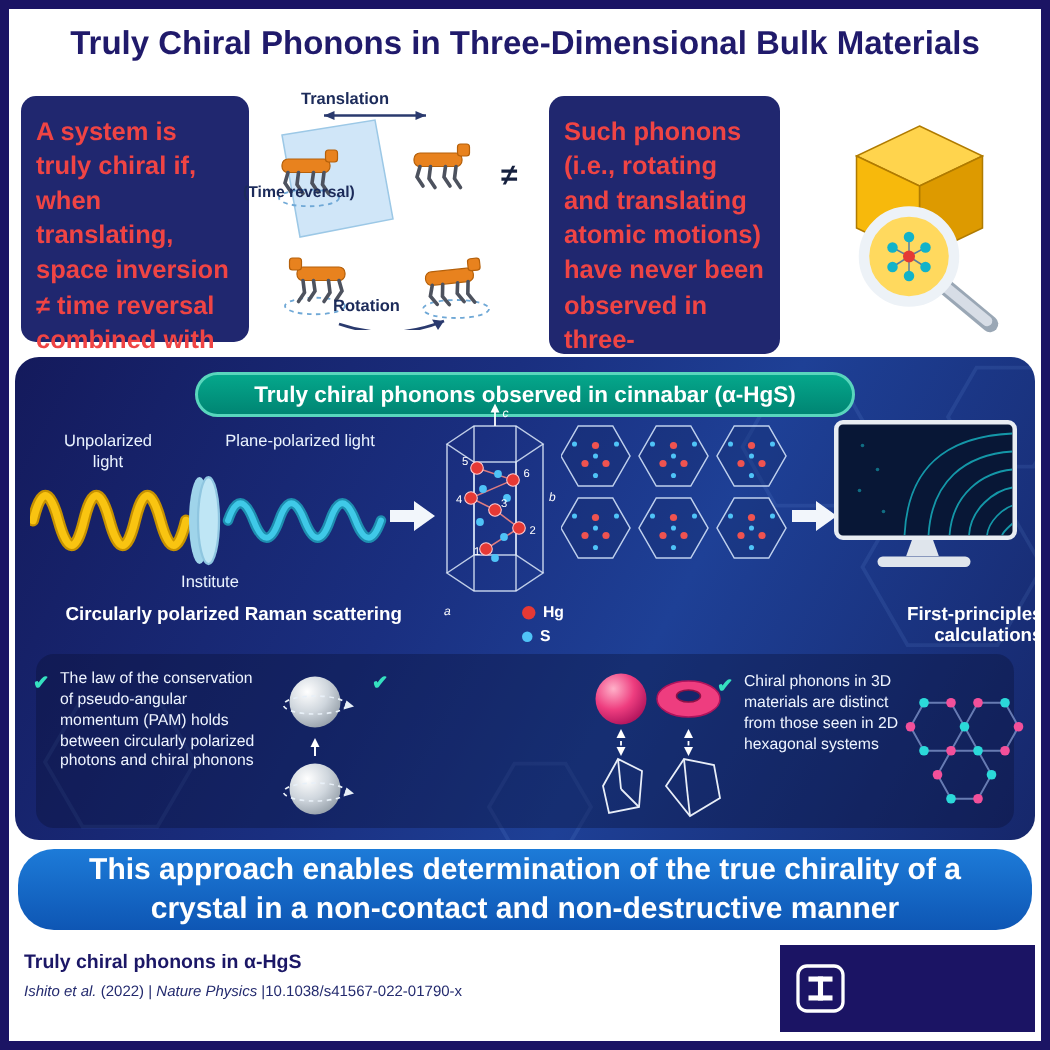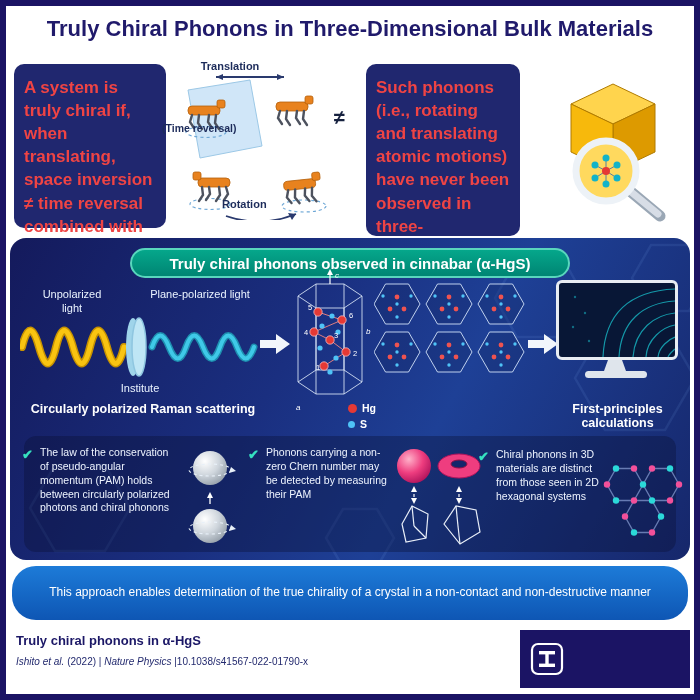--- a/index.html
+++ b/index.html
@@ -12,31 +12,31 @@
             font-size:17px;line-height:1.36;padding:12px 10px;box-sizing:border-box;}
   .dark-label{color:#1c2b5a;font-weight:bold;}
   .panel{left:10px;top:238px;width:680px;height:322px;border-radius:16px;
          background:linear-gradient(118deg,#141a5c 0%,#1a2f80 40%,#1e4096 62%,#16276b 100%);
          overflow:hidden;}
   .banner{left:130px;top:248px;width:440px;height:30px;border-radius:17px;
           background:linear-gradient(180deg,#05a78b,#008573);border:2px solid #59d6bd;
           display:flex;align-items:center;justify-content:center;
           color:#ffffff;font-weight:bold;font-size:15px;box-sizing:border-box;}
   .wlabel{color:#eaf3ff;font-size:11px;line-height:1.25;text-align:center;}
-  .caption{color:#ffffff;font-size:12.5px;font-weight:bold;text-align:center;}
+  .caption{color:#ffffff;font-size:12.5px;font-weight:bold;text-align:right;}
   .bullet-strip{left:14px;top:198px;width:652px;height:116px;border-radius:12px;
                 background:rgba(8,14,50,0.35);}
   .check{color:#35e0c0;font-size:13px;font-weight:bold;line-height:1;}
   .btext{color:#eef4ff;font-size:10.5px;line-height:1.32;}
   .legend-row{display:flex;align-items:center;gap:5px;color:#ffffff;font-size:10.5px;font-weight:bold;justify-content:flex-end;}
   .dot{width:9px;height:9px;border-radius:50%;display:inline-block;}
   .conclusion{left:12px;top:566px;width:676px;height:54px;border-radius:24px;
               background:linear-gradient(180deg,#1d7bd8,#0e56b4);
               display:flex;align-items:center;justify-content:center;text-align:center;
-              color:#ffffff;font-weight:normal;font-size:12px;line-height:1.32;
+              color:#ffffff;font-weight:bold;font-size:20px;line-height:1.32;
               padding:4px 26px;box-sizing:border-box;}
   .foot-title{left:16px;top:633px;font-size:13px;font-weight:bold;color:#1b1766;}
   .foot-cite{left:16px;top:656px;font-size:10px;color:#232a6e;}
   .logo-box{right:10px;top:630px;width:170px;height:58px;background:#1b1464;
             display:flex;align-items:center;gap:8px;padding:0 10px;box-sizing:border-box;}
   .logo-jp{color:#ffffff;font-size:14.5px;font-weight:bold;letter-spacing:1px;line-height:1.2;}
   .logo-en{color:#ffffff;font-size:6.8px;letter-spacing:0.2px;}
   .monitor-frame{left:556px;top:280px;width:122px;height:80px;background:#081736;
                  border:3px solid #e8edf3;border-radius:6px;box-sizing:border-box;overflow:hidden;}
   .monitor-neck{left:604px;top:360px;width:22px;height:11px;background:#dfe5ec;
@@ -265,21 +265,20 @@
     <ellipse cx="26" cy="26" rx="21" ry="6" fill="none" stroke="#e8f0f8" stroke-width="1.1" stroke-dasharray="3,3"></ellipse>
     <polygon points="47,23 52,27 45,29" fill="#e8f0f8"></polygon>
     <line x1="26" y1="50" x2="26" y2="60" stroke="#ffffff" stroke-width="1.3"></line>
     <polygon points="26,48 23,54 29,54" fill="#ffffff"></polygon>
     <circle cx="26" cy="82" r="17" fill="url(#gGrad)"></circle>
     <ellipse cx="26" cy="84" rx="21" ry="6" fill="none" stroke="#e8f0f8" stroke-width="1.1" stroke-dasharray="3,3"></ellipse>
     <polygon points="47,81 52,85 45,87" fill="#e8f0f8"></polygon>
   </svg>
 
   <div class="abs check" style="left:248px;top:448px;">✔</div>
-  <div class="abs btext" style="left:266px;top:446px;width:122px;">Phonons carrying a non-zero Chern number may be detected by measuring their PAM</div>
 
   <svg class="abs" style="left:392px;top:444px;" width="92" height="108" viewBox="0 0 92 108">
     <defs>
       <radialGradient id="pGrad" cx="35%" cy="30%" r="75%">
         <stop offset="0%" stop-color="#ffb1c9"></stop>
           <stop offset="55%" stop-color="#ee3d7f"></stop>
           <stop offset="100%" stop-color="#b0145c"></stop>
       </radialGradient>
     </defs>
     <circle cx="22" cy="22" r="17" fill="url(#pGrad)"></circle>

